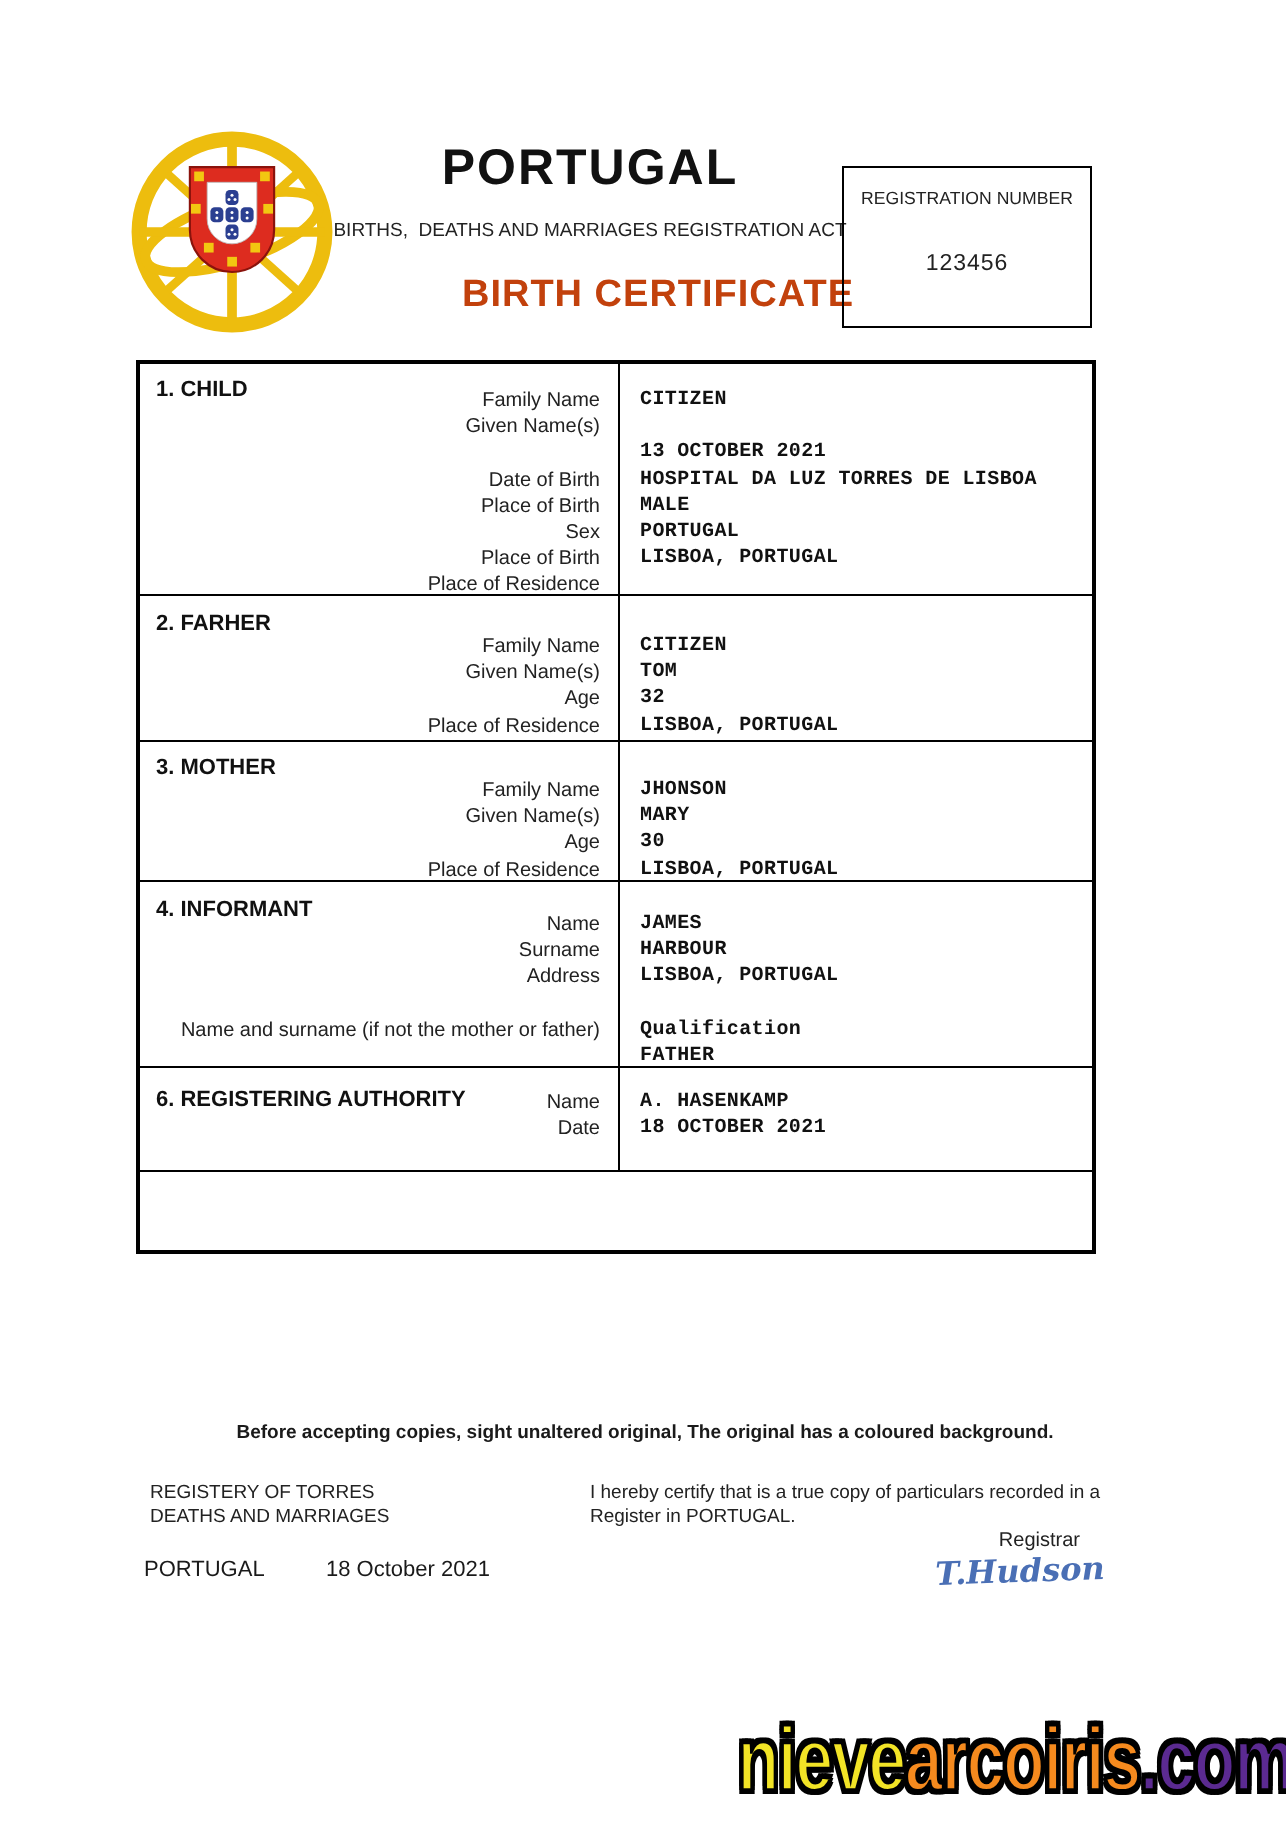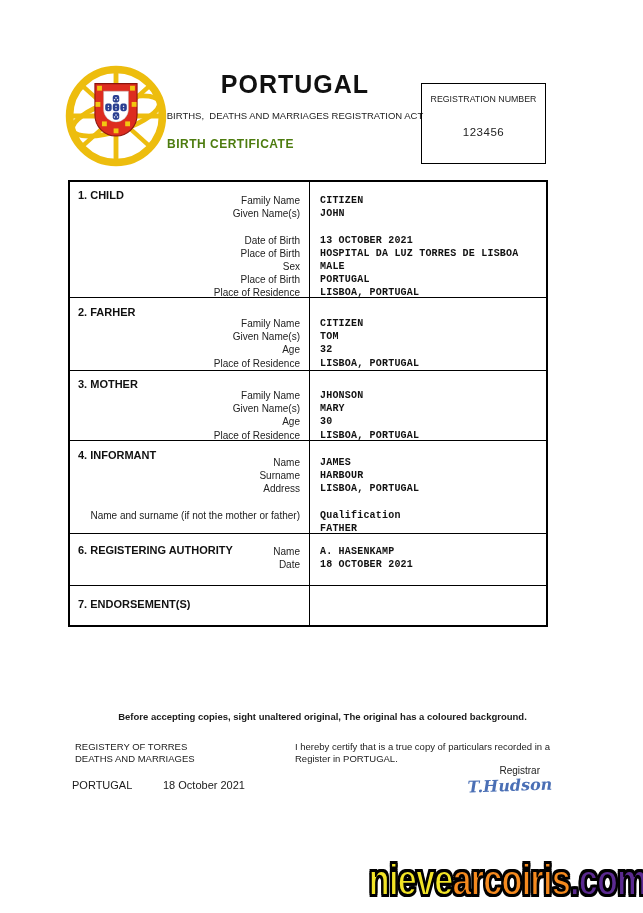--- a/index.html
+++ b/index.html
@@ -6,22 +6,22 @@
   body{
     width:643px;height:913px;position:relative;background:#ffffff;
     font-family:"Liberation Sans",sans-serif;color:#1a1a1a;overflow:hidden;
   }
   
   .emblem{position:absolute;left:62px;top:62px;width:108px;height:108px;}
   .country{position:absolute;left:175px;top:70px;width:240px;text-align:center;
     font-size:25px;font-weight:bold;letter-spacing:1px;color:#111;}
   .act{position:absolute;left:148px;top:110px;width:294px;text-align:center;
     font-size:9.5px;white-space:pre;color:#222;}
-  .doc-title{position:absolute;left:167px;top:137px;width:260px;text-align:left;
-    font-size:12px;font-weight:bold;letter-spacing:.5px;color:#4d7c0f;}
+  .doc-title{position:absolute;left:167px;top:137px;width:260px;text-align:right;
+    font-size:19px;font-weight:bold;letter-spacing:.5px;color:#c2410c;}
   .reg-box{position:absolute;left:421px;top:83px;width:125px;height:81px;
     border:1.5px solid #000;text-align:center;box-sizing:border-box;}
   .reg-label{font-size:8.8px;padding-top:10px;color:#222;}
   .reg-number{font-size:11.5px;margin-top:22px;color:#222;letter-spacing:.5px;}
   
   .cert-table{position:absolute;left:68px;top:180px;width:480px;
     border:2px solid #000;box-sizing:border-box;}
   .section{display:flex;border-bottom:1px solid #000;box-sizing:border-box;position:relative;}
   .section:last-child{border-bottom:none;}
   .cell-left{width:240px;border-right:1px solid #000;position:relative;box-sizing:border-box;}
@@ -121,21 +121,20 @@
         <div class="lbl">Date of Birth</div>
         <div class="lbl">Place of Birth</div>
         <div class="lbl">Sex</div>
         <div class="lbl">Place of Birth</div>
         <div class="lbl">Place of Residence</div>
       </div>
     </div>
     <div class="cell-right">
       <div class="values" style="padding-top:12px;">
         <div class="val">CITIZEN</div>
-        <div class="val">JOHN</div>
         <div class="row-spacer"></div>
         <div class="val">13 OCTOBER 2021</div>
         <div class="val">HOSPITAL DA LUZ TORRES DE LISBOA</div>
         <div class="val">MALE</div>
         <div class="val">PORTUGAL</div>
         <div class="val">LISBOA, PORTUGAL</div>
       </div>
     </div>
   </div>
 
@@ -214,23 +213,20 @@
     </div>
     <div class="cell-right">
       <div class="values" style="padding-top:11px;">
         <div class="val">A. HASENKAMP</div>
         <div class="val">18 OCTOBER 2021</div>
       </div>
     </div>
   </div>
 
   <div class="section" style="height:39px;">
-    <div class="cell-left">
-      <div class="sec-header" style="top:12px;">7. ENDORSEMENT(S)</div>
-    </div>
     <div class="cell-right"></div>
   </div>
 
 </div>
 
 <div class="notice">Before accepting copies, sight unaltered original, The original has a coloured background.</div>
 
 <div class="registry">
   <div>REGISTERY OF TORRES</div>
   <div>DEATHS AND MARRIAGES</div>

